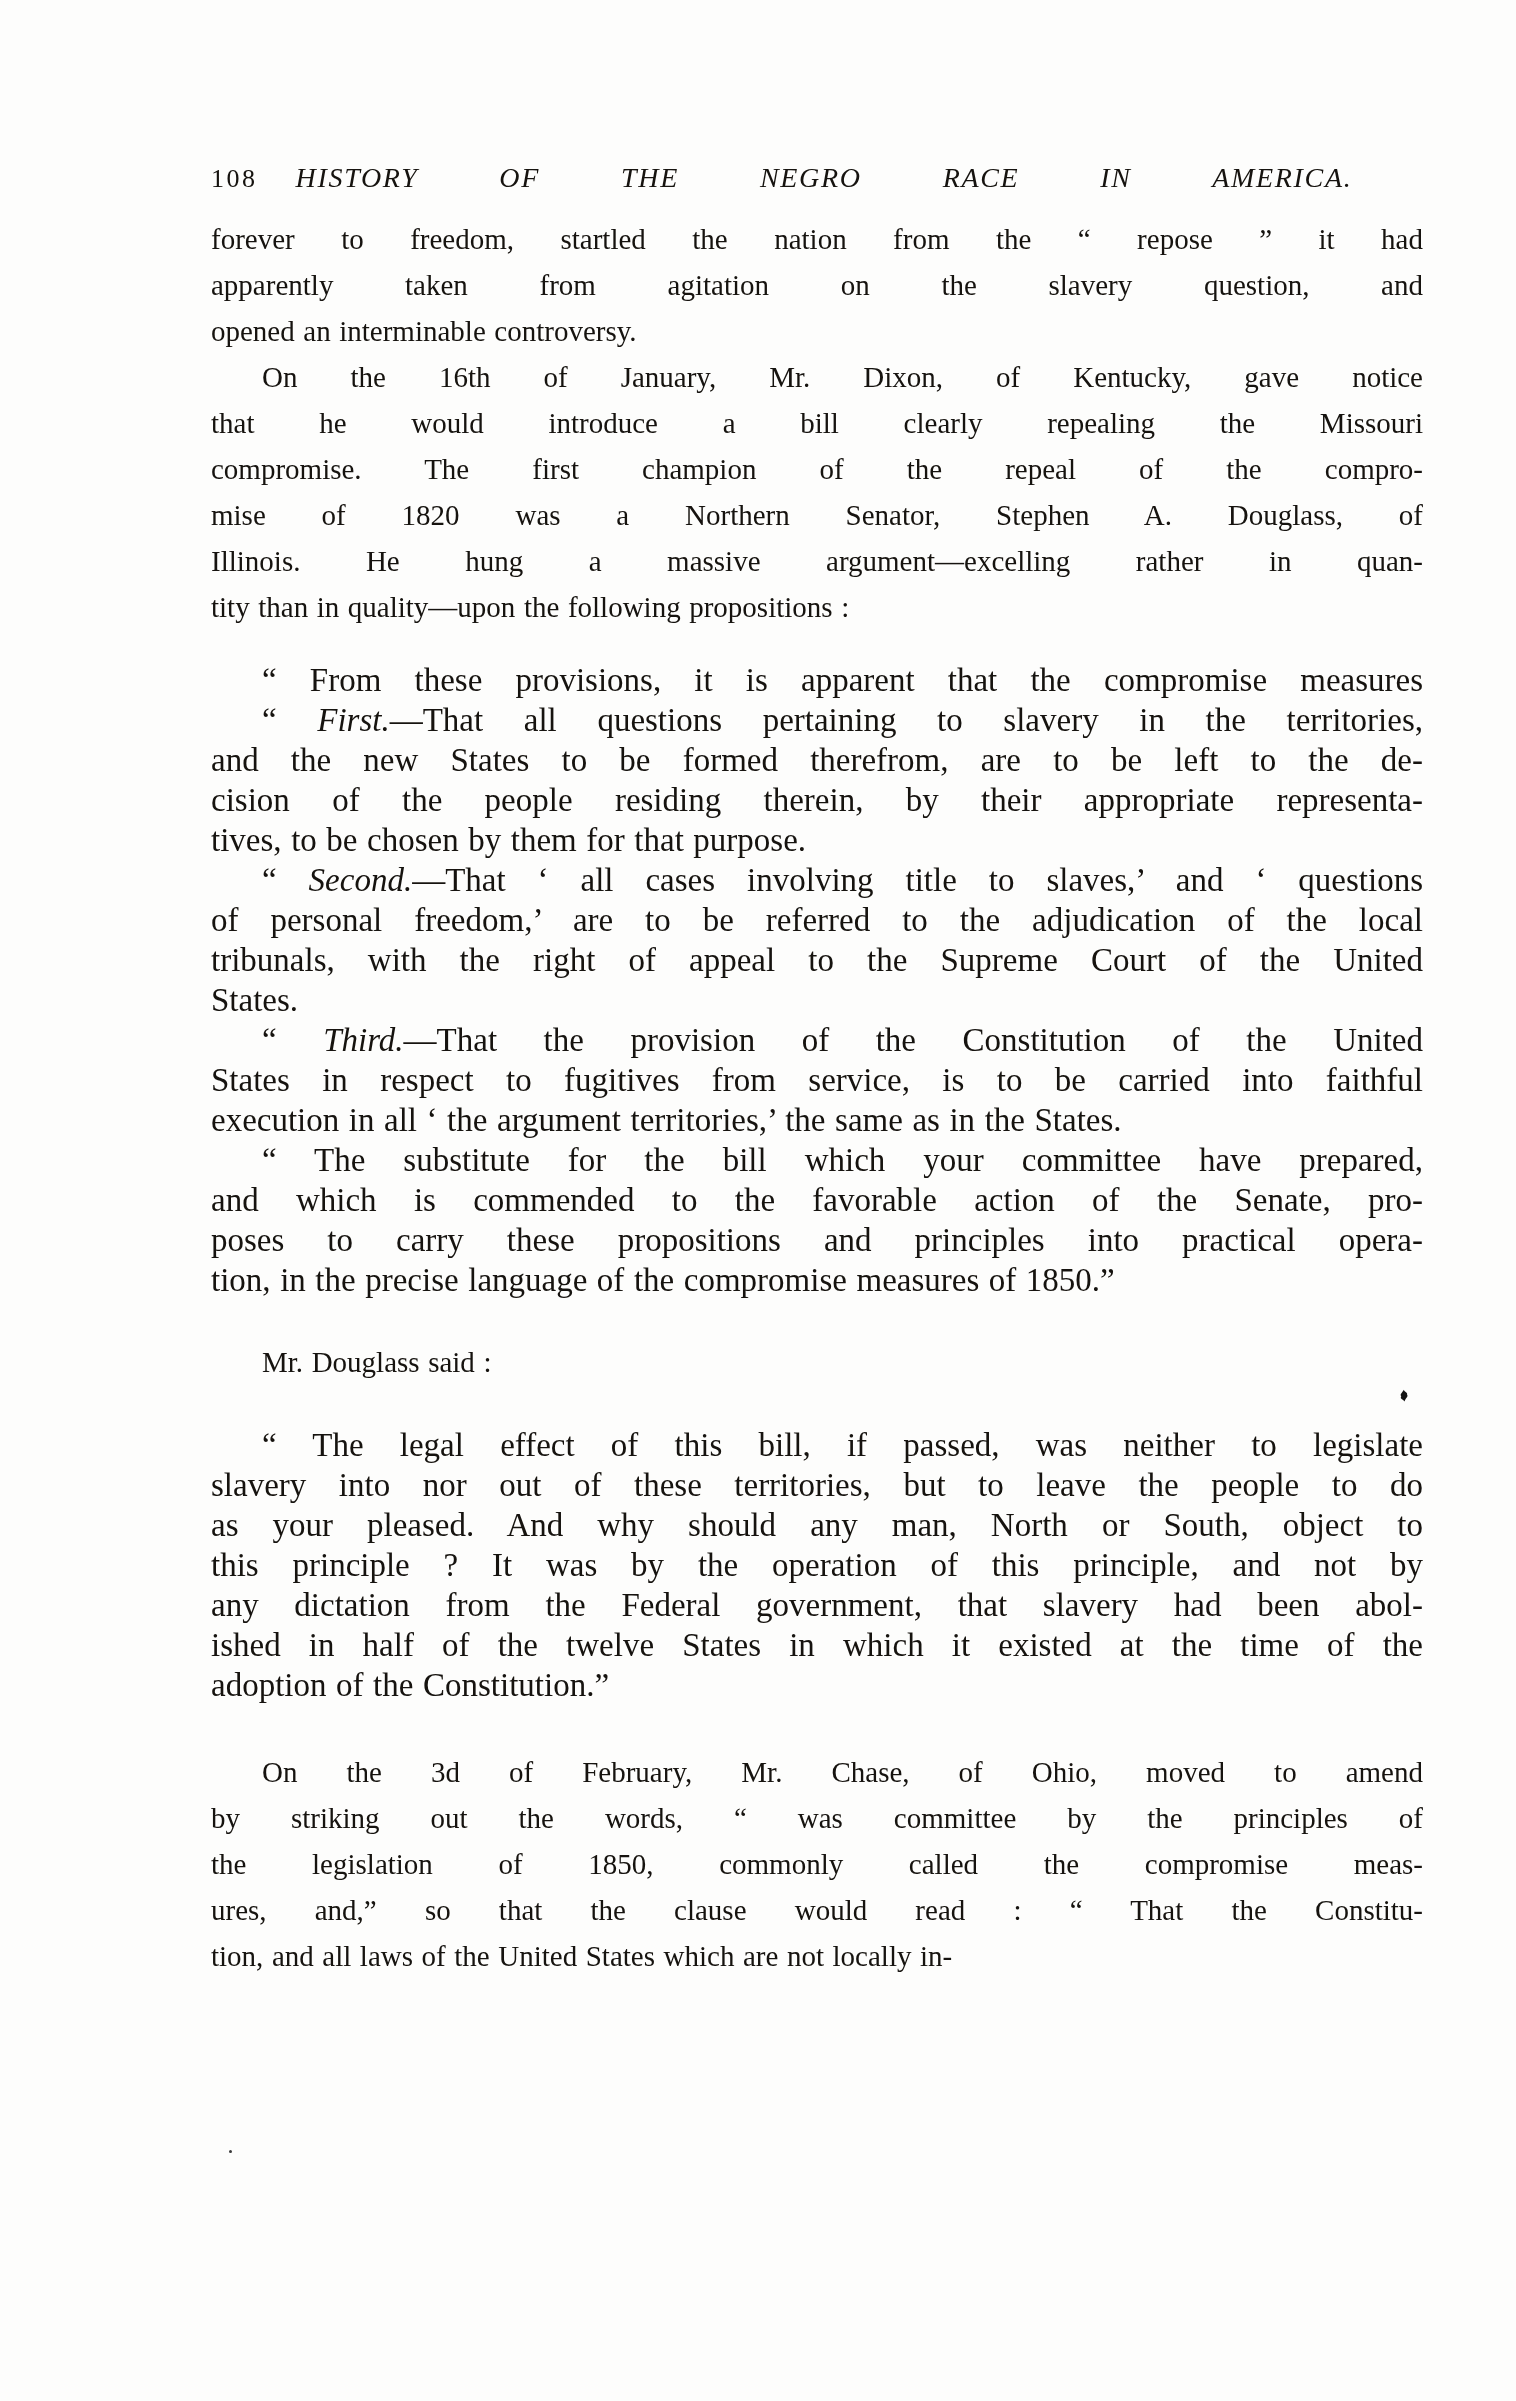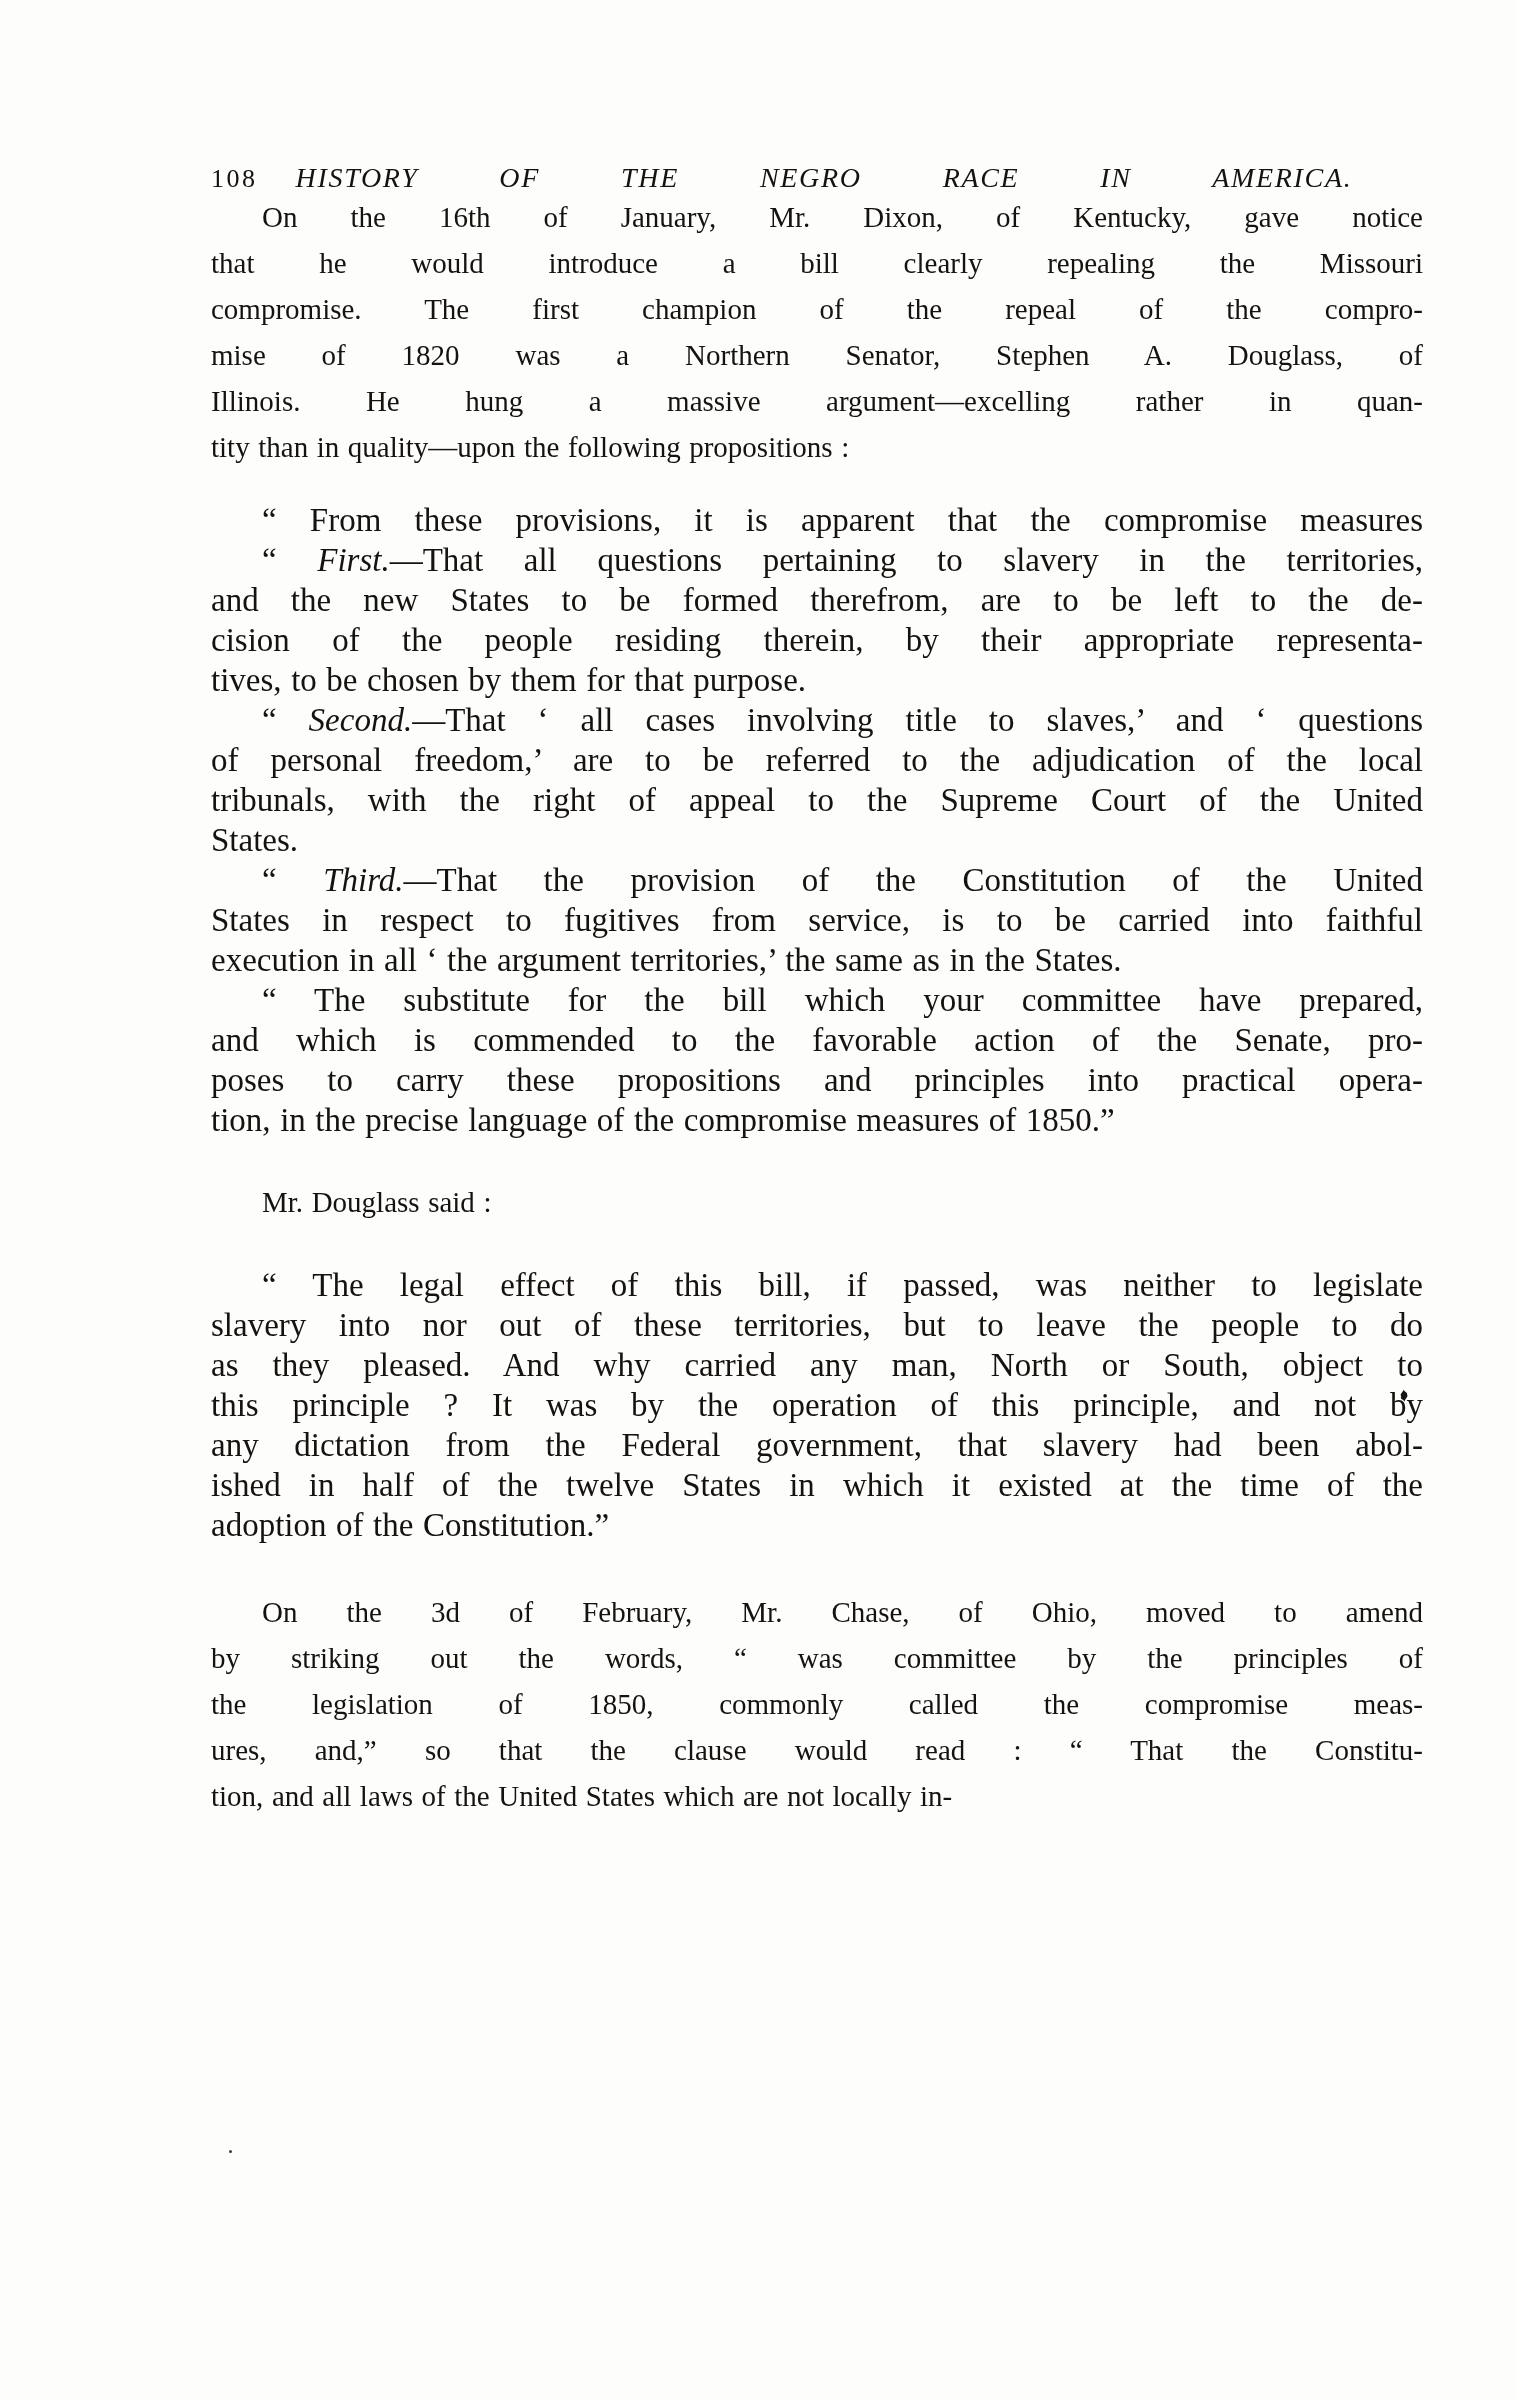--- a/index.html
+++ b/index.html
@@ -44,20 +44,25 @@
 <body>
 
 <div class="page">
   <div class="text-col">
 
     <div class="running-head">
       <span class="folio">108</span>
       <span class="head-title">HISTORY OF THE NEGRO RACE IN AMERICA.</span>
     </div>
 
+    <div class="para mt-body">
+      <div class="line jl">forever to freedom, startled the nation from the “ repose ” it had</div>
+      <div class="line jl">apparently taken from agitation on the slavery question, and</div>
+      <div class="line">opened an interminable controversy.</div>
+    </div>
 
     <div class="para">
       <div class="line jl ind">On the 16th of January, Mr. Dixon, of Kentucky, gave notice</div>
       <div class="line jl">that he would introduce a bill clearly repealing the Missouri</div>
       <div class="line jl">compromise. The first champion of the repeal of the compro-</div>
       <div class="line jl">mise of 1820 was a Northern Senator, Stephen A. Douglass, of</div>
       <div class="line jl">Illinois. He hung a massive argument—excelling rather in quan-</div>
       <div class="line">tity than in quality—upon the following propositions :</div>
     </div>
 
@@ -94,21 +99,21 @@
         <div class="line">tion, in the precise language of the compromise measures of 1850.”</div>
       </div>
 
     </div>
 
     <div class="para attribution">Mr. Douglass said :</div>
 
     <div class="extract mt-extract2">
       <div class="line jl ind">“ The legal effect of this bill, if passed, was neither to legislate</div>
       <div class="line jl">slavery into nor out of these territories, but to leave the people to do</div>
-      <div class="line jl">as they pleased. And why carried any man, North or South, object to</div>
+      <div class="line jl">as your pleased. And why should any man, North or South, object to</div>
       <div class="line jl">this principle ? It was by the operation of this principle, and not by</div>
       <div class="line jl">any dictation from the Federal government, that slavery had been abol-</div>
       <div class="line jl">ished in half of the twelve States in which it existed at the time of the</div>
       <div class="line">adoption of the Constitution.”</div>
     </div>
 
     <div class="para mt-final">
       <div class="line jl ind">On the 3d of February, Mr. Chase, of Ohio, moved to amend</div>
       <div class="line jl">by striking out the words, “ was committee by the principles of</div>
       <div class="line jl">the legislation of 1850, commonly called the compromise meas-</div>

